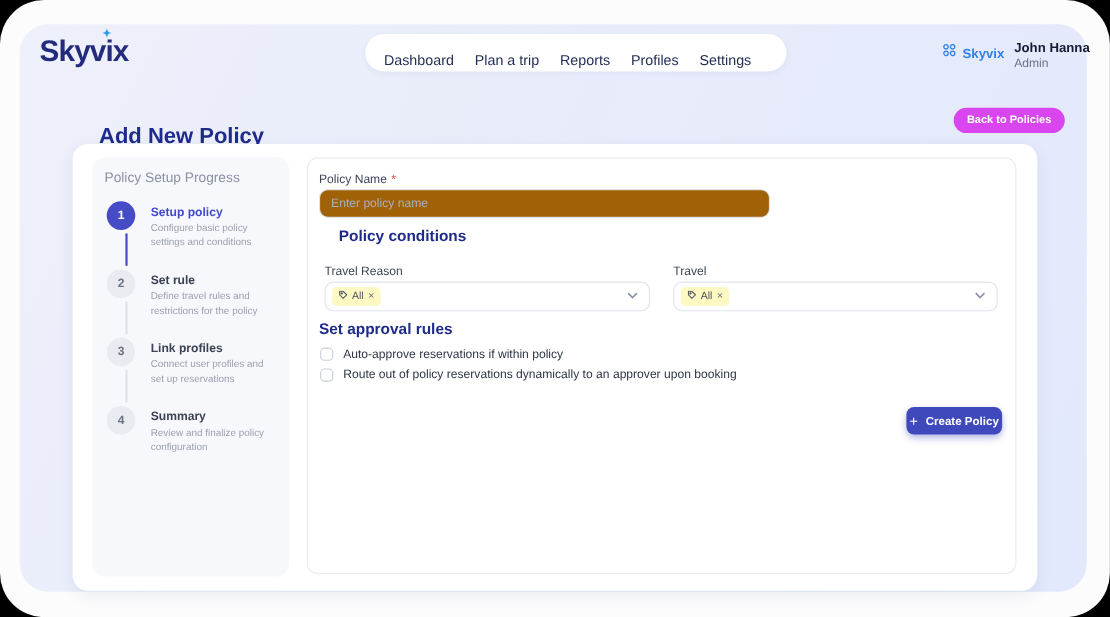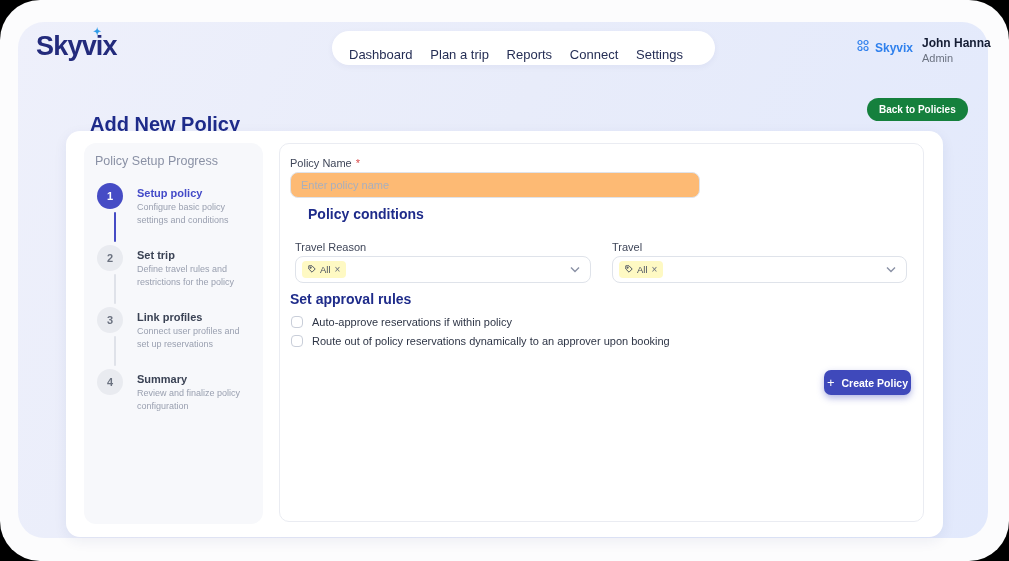--- a/index.html
+++ b/index.html
@@ -17,21 +17,21 @@
   .nav-item{ border:none; background:none; font-family:inherit; font-size:13px; font-weight:500; color:#252e55; cursor:pointer; }
   .org{ position:absolute; left:856px; top:39px; display:flex; align-items:center; gap:5px; cursor:pointer; }
   .org-name{ font-size:12px; font-weight:bold; color:#2f80ed; }
   .user{ position:absolute; left:922px; top:36px; cursor:pointer; }
   .user-name{ font-size:12px; font-weight:bold; color:#141c33; }
   .user-role{ font-size:11px; color:#6b7280; margin-top:2px; }
 
   
   .page-title{ position:absolute; left:66px; top:113px; font-size:20px; font-weight:bold; color:#1e2b8a;margin-left:24px; }
   .back-btn{ position:absolute; left:867px; top:98px; height:23px; padding:0 12px; border:none; border-radius:12px;
-             background:#15803d; color:#ffffff; font-family:inherit; font-size:10px; font-weight:bold; cursor:pointer; }
+             background:#d946ef; color:#ffffff; font-family:inherit; font-size:10px; font-weight:bold; cursor:pointer; }
 
   
   .main-card{ position:absolute; left:66px; top:131px; width:877px; height:406px; background:#ffffff; border-radius:14px;
               box-shadow:0 4px 14px rgba(30,40,120,0.07); }
 
   
   .side-card{ position:absolute; left:84px; top:143px; width:179px; height:381px; background:#f7f8fb; border-radius:12px; }
   .side-title{ position:absolute; left:95px; top:154px; font-size:12.5px; font-weight:500; color:#8a91a5; }
   .step{ position:absolute; left:95px; width:160px; cursor:pointer; }
   .step-circle{ position:absolute; left:2px; top:0; width:26px; height:26px; border-radius:50%; background:#e9ebf0;
@@ -42,21 +42,21 @@
   .step-desc{ position:absolute; left:42px; top:18px; width:115px; font-size:9px; line-height:1.4; color:#9aa0b0; }
   .connector{ position:absolute; left:114px; width:2px; height:30px; background:#dfe2e9; border-radius:1px; }
   .connector.active{ background:#464cc5; }
 
   
   .form-card{ position:absolute; left:279px; top:143px; width:645px; height:379px; background:#ffffff;
               border:1px solid #eaecf2; border-radius:10px; }
   .fld-label{ position:absolute; font-size:11px; font-weight:500; color:#3f4659; }
   .req{ color:#d94b4b; margin-left:4px; }
   .text-input{ position:absolute; left:290px; top:172px; width:410px; height:26px; border:1px solid #dfe3ea; border-radius:8px;
-               padding:0 10px; font-family:inherit; font-size:11px; color:#1f2636; background:#fdba74; }
+               padding:0 10px; font-family:inherit; font-size:11px; color:#1f2636; background:#a16207; }
   .text-input::placeholder{ color:#a8afbe; }
   .section-h{ position:absolute; font-size:14px; font-weight:bold; color:#1e2b8a; }
   .select{ position:absolute; height:27px; background:#fff; border:1px solid #dfe3ea; border-radius:8px;
            display:flex; align-items:center; padding:0 10px 0 6px; cursor:pointer; }
   .chip{ display:flex; align-items:center; gap:4px; background:#fef9c3; border-radius:4px; height:17px; padding:0 6px;
          font-size:9.5px; color:#4a5160; }
   .chip .x{ font-size:10px; color:#6b7280; cursor:pointer; line-height:1; }
   .chev{ margin-left:auto; color:#8a91a5; font-size:10px; }
   .chk-row{ position:absolute; display:flex; align-items:flex-start; gap:9px; cursor:pointer; }
   .chk-box{ width:12px; height:12px; border:1.3px solid #c9ced9; border-radius:4px; background:#fff; flex:none; }
@@ -74,21 +74,21 @@
 
   <div class="logo">
     <span>Skyvix</span>
     <span class="accent">✦</span>
   </div>
 
   <nav class="nav-pill">
     <button class="nav-item">Dashboard</button>
     <button class="nav-item">Plan a trip</button>
     <button class="nav-item">Reports</button>
-    <button class="nav-item">Connect</button>
+    <button class="nav-item">Profiles</button>
     <button class="nav-item">Settings</button>
   </nav>
 
   <div class="org">
     <span>
       <svg width="14" height="14" viewBox="0 0 14 14" fill="none" stroke="#2f80ed" stroke-width="1.2">
         <circle cx="4" cy="3.5" r="2"></circle>
           <circle cx="10" cy="3.5" r="2"></circle>
         <circle cx="4" cy="9.5" r="2"></circle>
           <circle cx="10" cy="9.5" r="2"></circle>
@@ -112,21 +112,21 @@
 
   <div class="step active" style="top:183px;">
     <div class="step-circle">1</div>
     <div class="step-title">Setup policy</div>
     <div class="step-desc">Configure basic policy settings and conditions</div>
   </div>
   <div class="connector active" style="top:212px;"></div>
 
   <div class="step" style="top:245px;">
     <div class="step-circle">2</div>
-    <div class="step-title">Set trip</div>
+    <div class="step-title">Set rule</div>
     <div class="step-desc">Define travel rules and restrictions for the policy</div>
   </div>
   <div class="connector" style="top:274px;"></div>
 
   <div class="step" style="top:307px;">
     <div class="step-circle">3</div>
     <div class="step-title">Link profiles</div>
     <div class="step-desc">Connect user profiles and set up reservations</div>
   </div>
   <div class="connector" style="top:336px;"></div>

